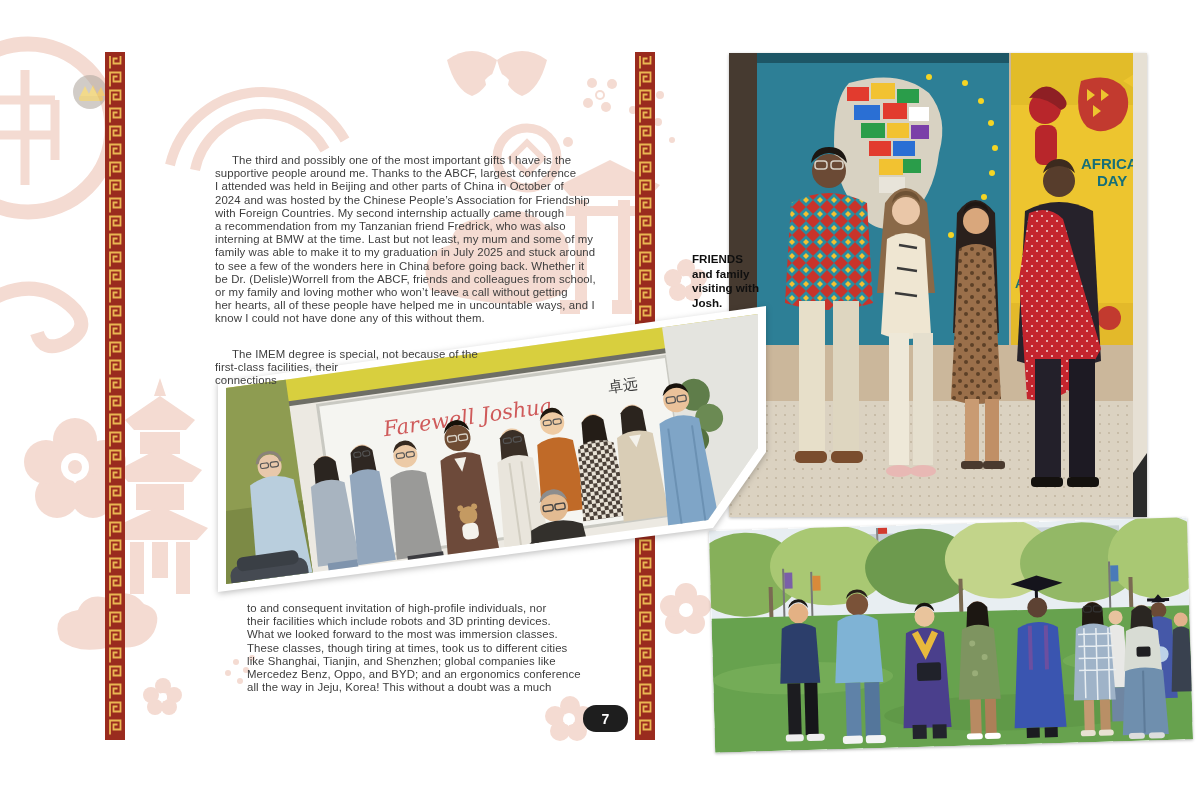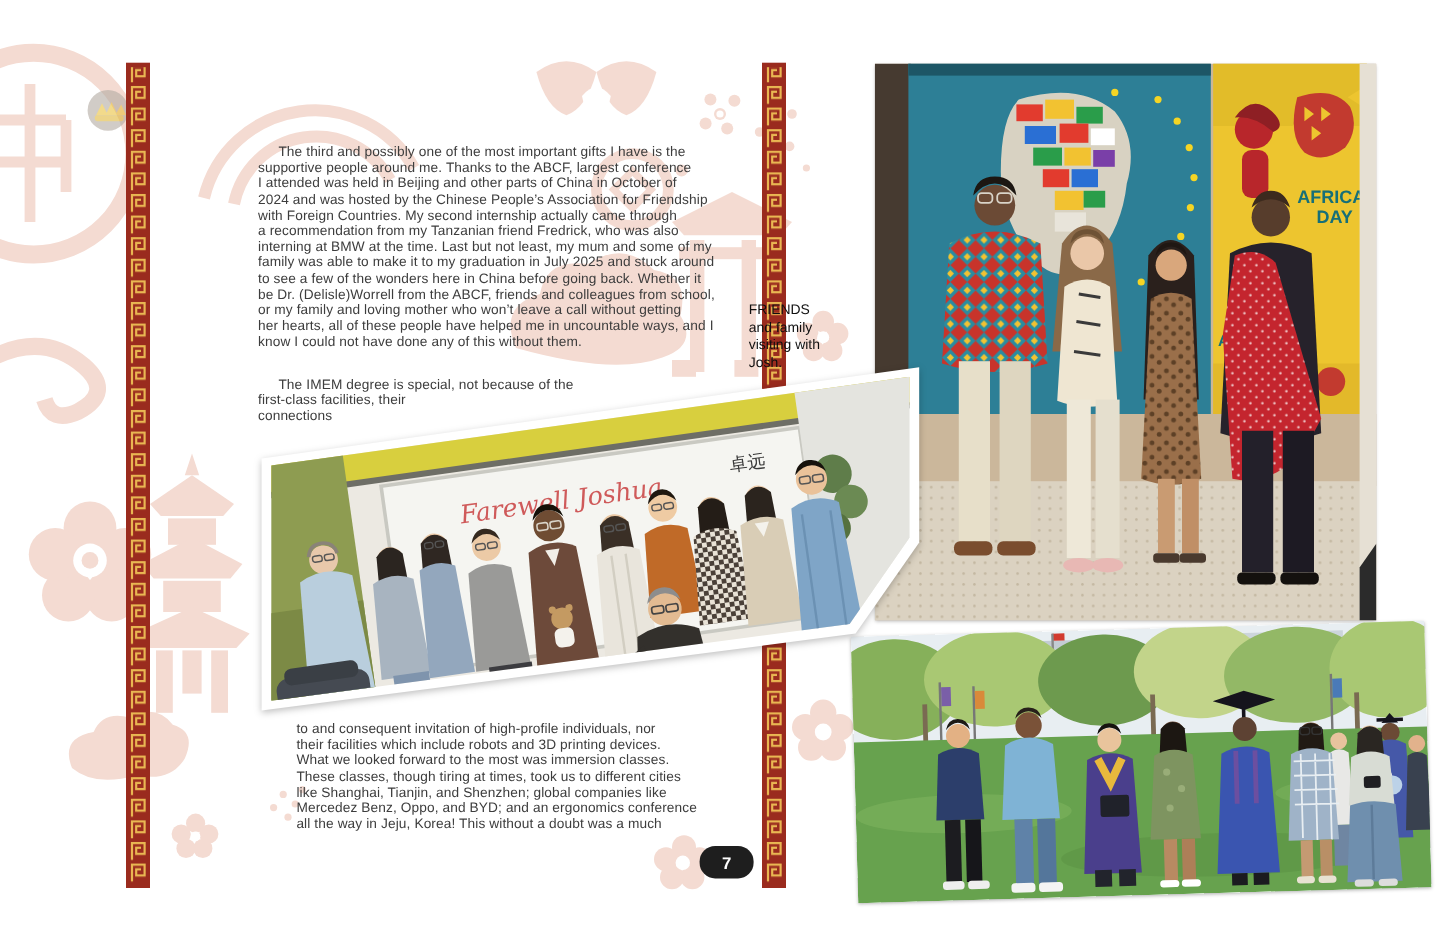--- a/index.html
+++ b/index.html
@@ -6,22 +6,22 @@
   body{width:1200px;height:790px;position:relative;background:#ffffff;overflow:hidden;
        font-family:"Liberation Sans",sans-serif;}
   .abs{position:absolute;}
   
   #bg-decor{left:0;top:0;z-index:0;}
   
   .strip{z-index:2;}
   
   .body-text{color:#3d3d3d;font-size:11.4px;line-height:13.2px;white-space:pre-line;
              letter-spacing:.1px;z-index:6;}
-  .indent{text-indent:17px;}
-  #caption{left:624px;top:252px;width:80px;color:#0f0f0f;font-weight:normal;
+  .indent{text-indent:17px;margin-top:33px;}
+  #caption{left:692px;top:252px;width:80px;color:#0f0f0f;font-weight:bold;
            font-size:11.6px;line-height:14.6px;white-space:pre-line;z-index:6;}
   #page-pill{left:583px;top:705px;width:45px;height:27px;background:#1e1e1e;
              border-radius:13px;color:#fff;font-weight:bold;font-size:14px;
              display:flex;align-items:center;justify-content:center;z-index:6;}
   
   .photo{z-index:3;}
   #photo-africa{left:729px;top:53px;box-shadow:0 1px 3px rgba(0,0,0,.28);}
   #photo-grad{left:712px;top:524px;transform:rotate(-1.6deg);box-shadow:0 1px 3px rgba(0,0,0,.28);}
   #photo-class{left:208px;top:294px;z-index:4;filter:drop-shadow(0 2px 3px rgba(0,0,0,.25));}
   svg text{font-family:"Liberation Sans",sans-serif;}

